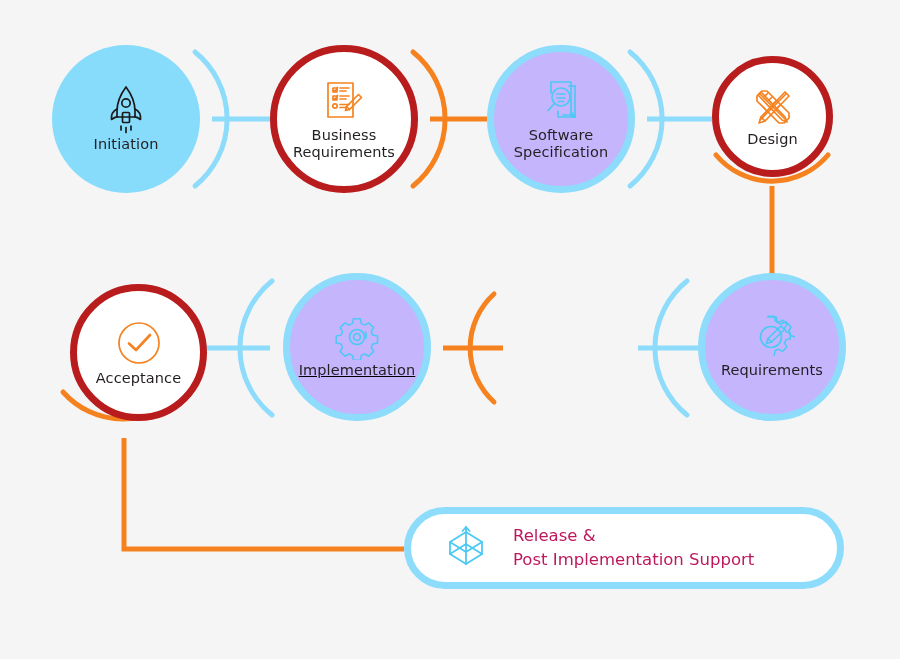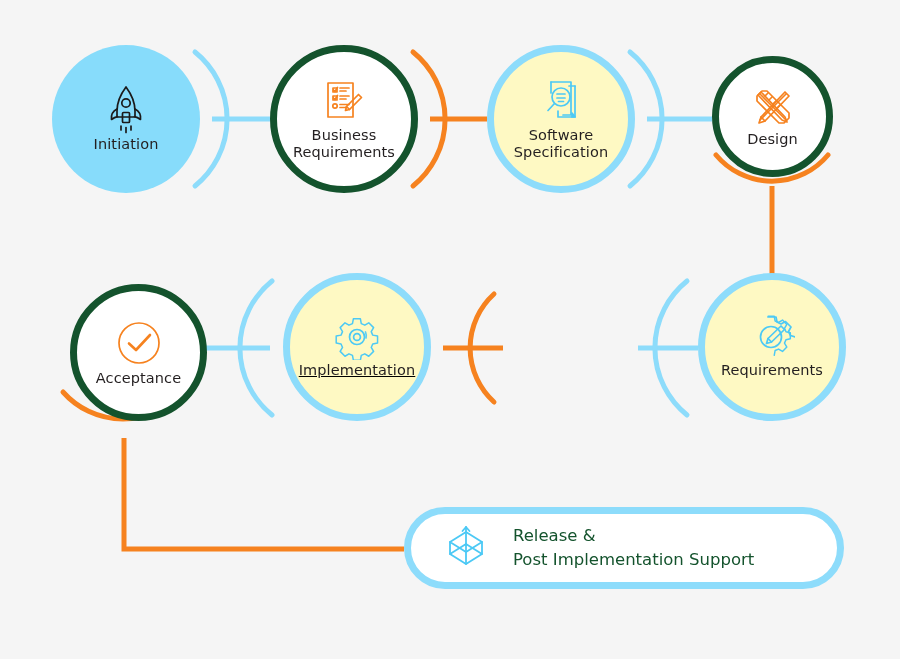--- a/index.html
+++ b/index.html
@@ -44,42 +44,42 @@
     font-size: 14.5px;
     line-height: 1.18;
     letter-spacing: 0.1px;
     white-space: pre-line;
   }
   .node.filled {
     background: #87dcfb;
     border: none;
   }
   .node.blue {
-    background: #fef9c3;
+    background: #c4b5fd;
     border: 7px solid #8ddcfb;
   }
   .node.orange {
     background: #ffffff;
-    border: 7px solid #14532d;
+    border: 7px solid #b91c1c;
   }
   .node.small .label { font-size: 14.5px; }
 
   #pill {
     position: absolute;
     box-sizing: border-box;
     background: #ffffff;
     border: 7px solid #8ddcfb;
     border-radius: 44px;
     display: flex;
     align-items: center;
     padding-left: 30px;
     gap: 22px;
   }
   #pill .pill-text {
-    color: #14532d;
+    color: #be185d;
     font-size: 16.5px;
     line-height: 1.45;
     white-space: pre-line;
   }
   #pill .pill-icon { line-height: 0; }
 </style>
 </head>
 <body>
 
 <div id="stage">

